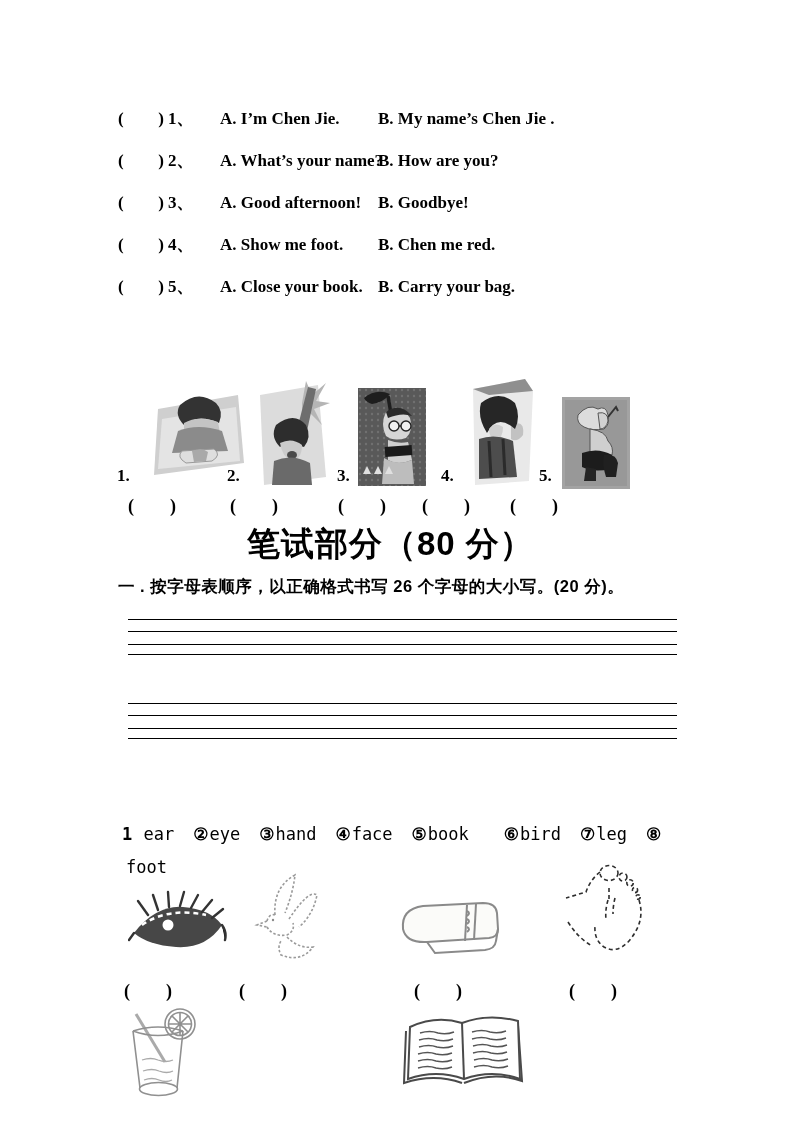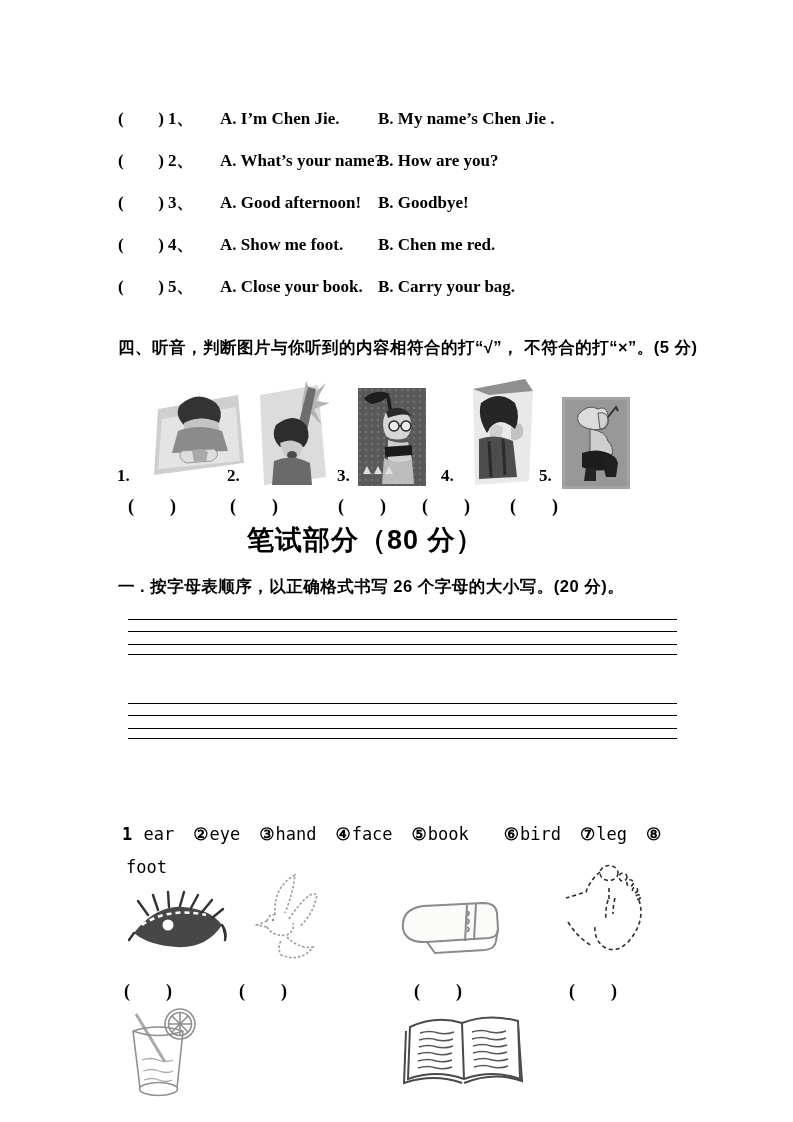--- a/index.html
+++ b/index.html
@@ -20,21 +20,21 @@
   .qrow .opta  { width:158px;margin-left:20px; }
   .qrow .optb  { }
 
   
   .cn-head {
     position:absolute; left:118px; font-family:"Liberation Sans", sans-serif;
     font-weight:bold; font-size:16.5px; letter-spacing:0.5px; white-space:nowrap;
   }
   .main-title {
     position:absolute; left:247px; top:522px;
-    font-family:"Liberation Sans", sans-serif; font-weight:bold; font-size:27px;
+    font-family:"Liberation Sans", sans-serif; font-weight:bold; font-size:33px;
     letter-spacing:1px; white-space:nowrap;
   }
 
   
   .fig { position:absolute; }
   .fig svg { display:block; width:100%; height:100%; }
   .fig-label { position:absolute; font-weight:bold; font-size:17px; }
 
   
   .pslot {
@@ -99,21 +99,20 @@
   <div class="qrow" style="top:275px">
     <span class="paren">
         <span>(</span>
         <span>)</span>
       </span>
     <span class="qnum">5、</span>
     <span class="opta">A. Close your book.</span>
     <span class="optb">B. Carry your bag.</span>
   </div>
 
-  <div class="cn-head" style="top:337px">四、听音，判断图片与你听到的内容相符合的打“√”， 不符合的打“×”。(5 分)</div>
 
   <span class="fig-label" style="left:117px; top:466px">1.</span>
   <div class="fig" style="left:148px; top:389px; width:100px; height:92px">
     <svg viewBox="0 0 100 92">
       <polygon points="10,20 90,6 96,74 6,86" fill="#cfcfcf"></polygon>
       <polygon points="14,30 88,18 92,72 10,80" fill="#e4e4e4"></polygon>
       <path d="M32 16 Q50 0 68 14 Q76 22 71 34 Q50 24 36 36 Q26 26 32 16 Z" fill="#333"></path>
       <path d="M36 34 Q50 26 70 33 L72 44 Q50 38 36 44 Z" fill="#c4c4c4"></path>
       <path d="M30 42 Q50 34 74 42 L80 62 L24 64 Z" fill="#8b8b8b"></path>
       <path d="M34 62 L66 60 Q74 66 64 72 L38 74 Q28 68 34 62 Z" fill="#dedede" stroke="#9a9a9a"></path>

